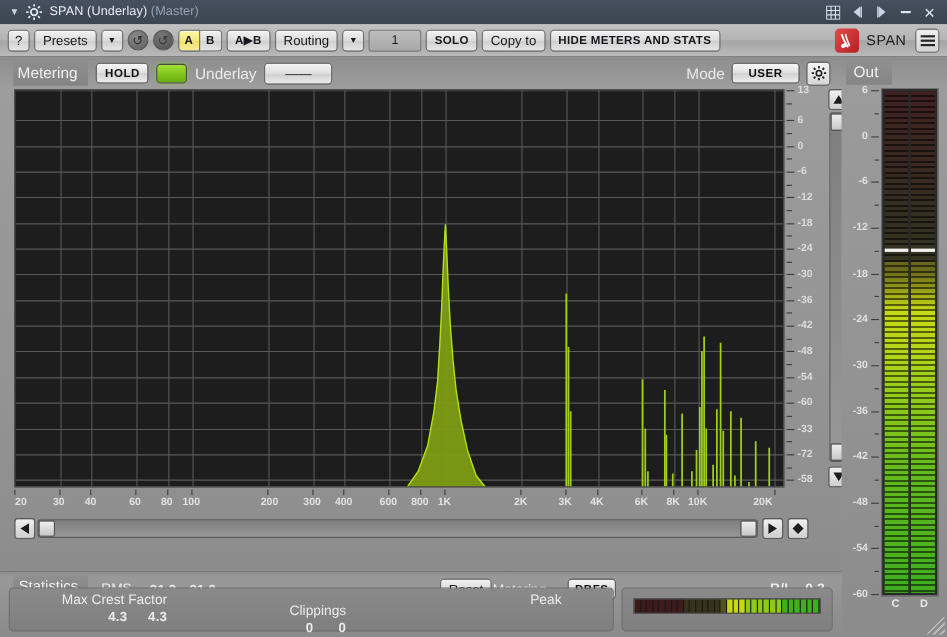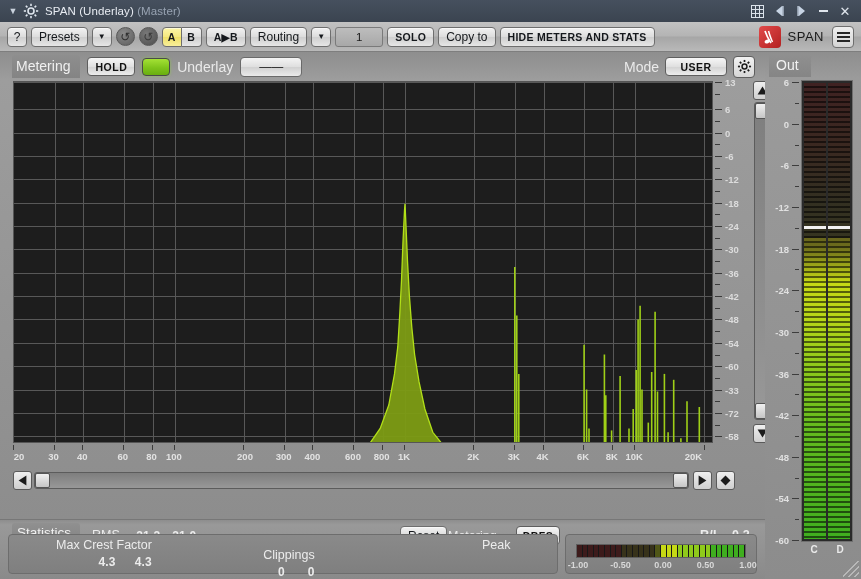--- a/index.html
+++ b/index.html
@@ -744,24 +744,17 @@
             <i style="background:#8fca1b;opacity:1"></i>
             <i style="background:#8fca1b;opacity:1"></i>
             <i style="background:#8fca1b;opacity:1"></i>
             <i style="background:#3fae1f;opacity:1"></i>
             <i style="background:#3fae1f;opacity:1"></i>
             <i style="background:#3fae1f;opacity:1"></i>
             <i style="background:#3fae1f;opacity:1"></i>
             <i style="background:#3fae1f;opacity:1"></i>
             <i style="background:#3fae1f;opacity:1"></i>
           </div>
-        <div id="corr-scale">
-            <span style="left:6px">-1.00</span>
-            <span style="left:48.5px">-0.50</span>
-            <span style="left:91px">0.00</span>
-            <span style="left:133.5px">0.50</span>
-            <span style="left:176px">1.00</span>
-          </div>
       </div>
     </div>
 
   </div>
 </div>
 
 </body></html>

